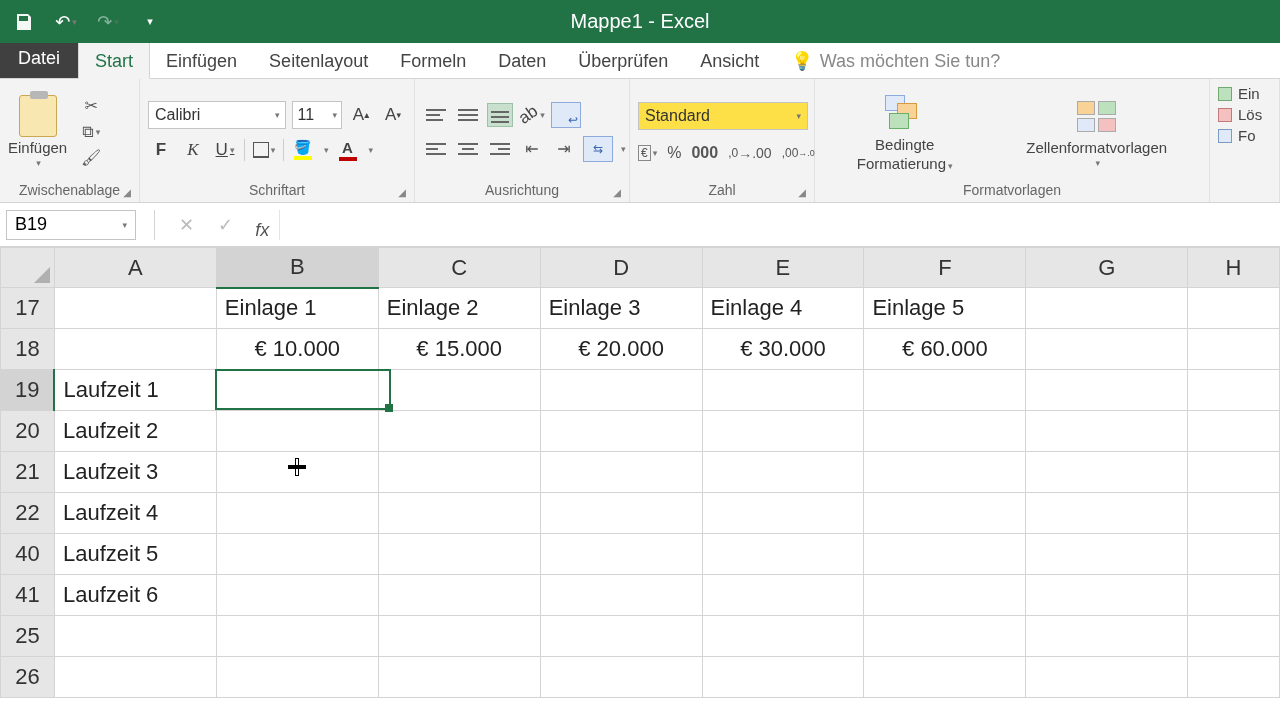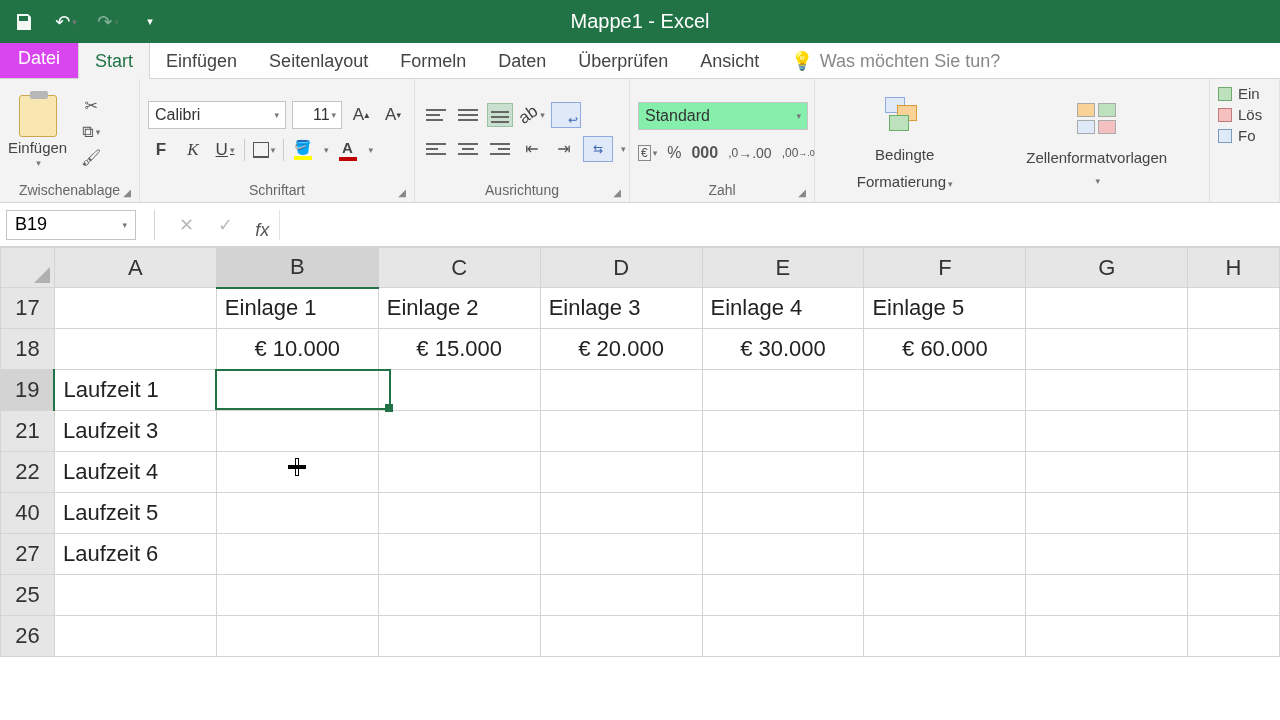--- a/index.html
+++ b/index.html
@@ -8,21 +8,21 @@
   
   .titlebar { height: 43px; background: #217346; display: flex; align-items: center; color: #fff; position: relative; }
   .qat { display: flex; align-items: center; gap: 14px; padding-left: 10px; }
   .qat .icon { width: 28px; height: 28px; display: flex; align-items: center; justify-content: center; color: #fff; font-size: 18px; }
   .qat .disabled { opacity: 0.45; }
   .title { position: absolute; left: 50%; transform: translateX(-50%); font-size: 20px; color: #fff; }
 
   
   .tabs { height: 36px; background: #fff; border-bottom: 1px solid #d4d4d4; display: flex; align-items: flex-end; }
   .tab { padding: 8px 16px 6px; font-size: 18px; color: #444; cursor: pointer; }
-  .tab.file { background: #d946ef; color: #fff; padding: 9px 18px; }
+  .tab.file { background: #404040; color: #fff; padding: 9px 18px; }
   .tab.active { background: #f3f3f3; border: 1px solid #d4d4d4; border-bottom: 1px solid #f3f3f3; margin-bottom: -1px; color: #217346; }
   .tab.tell { color: #888; display: flex; align-items: center; gap: 6px; }
   .tab.tell .bulb { color: #caa400; }
 
   
   .ribbon { height: 124px; background: #f3f3f3; border-bottom: 1px solid #d4d4d4; display: flex; }
   .group { border-right: 1px solid #e1e1e1; display: flex; flex-direction: column; justify-content: space-between; padding: 4px 8px 2px; }
   .group-label { text-align: center; font-size: 14px; color: #666; padding: 2px 0; position: relative; }
   .group-label .launcher { position: absolute; right: 0; bottom: 2px; font-size: 10px; color: #888; }
   .group-body { flex: 1; display: flex; align-items: center; gap: 6px; }
@@ -33,21 +33,21 @@
   .paste-icon { width: 38px; height: 42px; border: 1px solid #c9a84f; background: #f8e7b0; border-radius: 3px; position: relative; }
   .paste-icon::before { content:""; position:absolute; top:-5px; left:10px; width:18px; height:8px; background:#b7b7b7; border-radius:2px;}
   .clip-side { display:flex; flex-direction:column; gap:6px; margin-left:6px;}
   .mini-icon { width:24px; height:20px; display:flex; align-items:center; justify-content:center; color:#555; font-size:16px;}
 
   
   .g-font { width: 275px; }
   .font-rows { display:flex; flex-direction:column; gap:8px; width:100%; }
   .font-row { display:flex; align-items:center; gap:6px; }
   .font-name { background:#fff; border:1px solid #c4c4c4; height:28px; width:140px; padding:0 6px; display:flex; align-items:center; justify-content:space-between; font-size:16px; color:#333;}
-  .font-size { background:#fff; border:1px solid #c4c4c4; height:28px; width:50px; padding:0 20px; display:flex; align-items:center; justify-content:space-between; font-size:16px; color:#333;}
+  .font-size { background:#fff; border:1px solid #c4c4c4; height:28px; width:50px; padding:0 4px; display:flex; align-items:center; justify-content:space-between; font-size:16px; color:#333;}
   .incr { color:#555; font-size:18px; }
   .decr { color:#555; font-size:14px; }
   .btn-flat { height:26px; min-width:26px; display:flex; align-items:center; justify-content:center; color:#444; font-size:17px; }
   .bold { font-weight:bold; }
   .italic { font-style:italic; font-family: "Times New Roman", serif; }
   .underline { text-decoration:underline; }
   .dd-caret { font-size:9px; color:#777; margin-left:2px; }
   .border-ic { width:16px; height:16px; border:1px solid #555; position:relative;}
   .border-ic::after{content:"";position:absolute;left:0;right:0;bottom:-1px;height:2px;background:#555;}
   .fill-ic { display:flex; flex-direction:column; align-items:center;}
@@ -64,27 +64,27 @@
   .al-bot { justify-content:flex-end; }
   .active-al { background:#c9e0cf; border:1px solid #9bc2a6; }
   .hl span{width:100%;} .hl .s{width:60%;}
   .indent { font-size:16px; color:#555;}
   .wrap-ic { width:30px; height:26px; border:1px solid #8faadc; background:#e0e9f7; position:relative;}
   .wrap-ic::after{content:"↩";position:absolute;right:2px;bottom:0;font-size:12px;color:#3a66b1;}
   .merge-ic { width:30px; height:26px; border:1px solid #8faadc; background:#e0e9f7; display:flex; align-items:center; justify-content:center; font-size:12px;color:#3a66b1;}
 
   
   .g-num { width: 185px; }
-  .num-combo { background:#86efac; border:1px solid #c4c4c4; width:170px; height:28px; display:flex; align-items:center; justify-content:space-between; padding:0 6px; font-size:16px; color:#333;}
+  .num-combo { background:#fde047; border:1px solid #c4c4c4; width:170px; height:28px; display:flex; align-items:center; justify-content:space-between; padding:0 6px; font-size:16px; color:#333;}
   .num-row { display:flex; gap:10px; margin-top:8px;}
   .num-btn { color:#555; font-size:16px; display:flex; align-items:center;}
 
   
   .g-styles { width: 395px; }
-  .big-btn { display:flex; flex-direction:column; align-items:center; gap:10px; font-size:15px; color:#444; text-align:center; padding:0 8px;}
+  .big-btn { display:flex; flex-direction:column; align-items:center; gap:2px; font-size:15px; color:#444; text-align:center; padding:0 8px;}
   .big-btn .ic { width:46px; height:42px; display:flex; align-items:center; justify-content:center; font-size:28px;}
   .cond-ic { position:relative; width:40px; height:36px;}
   .cond-ic .cellbox{position:absolute;width:20px;height:16px;border:1px solid #8faadc;background:#e0e9f7;}
   .cond-ic .c1{top:0;left:0;} .cond-ic .c2{top:8px;left:12px;background:#f8d296;border-color:#d79b3e;}
   .cond-ic .c3{top:18px;left:4px;background:#bde0bd;border-color:#6aae6a;}
   .tbl-ic { width:36px;height:32px; background:linear-gradient(#5b9bd5 0 8px,#fff 8px 100%); border:1px solid #5b9bd5; position:relative;}
   .tbl-ic::before,.tbl-ic::after{content:"";position:absolute;background:#5b9bd5;}
   .tbl-ic::before{left:12px;top:0;bottom:0;width:1px;}
   .tbl-ic::after{left:24px;top:0;bottom:0;width:1px;}
   .cell-styles-ic { display:grid; grid-template-columns:repeat(2,18px); grid-template-rows:repeat(2,14px); gap:3px;}
@@ -329,20 +329,21 @@
               <div></div>
               <div></div>
               <div></div>
               <div></div>
             </div>
           </div>
         <span>Zellenformatvorlagen</span>
         <span class="dd-caret">▾</span>
       </div>
     </div>
+    <div class="group-label">Formatvorlagen</div>
   </div>
 
   <div class="group g-cells-partial">
     <div class="cells-list">
       <div>
           <span class="cell-ins-ic"></span>
           <span>Ein</span>
         </div>
       <div>
           <span class="cell-del-ic"></span>
@@ -420,20 +421,31 @@
     <td class="left">Laufzeit 1</td>
     <td id="cell-B19"></td>
     <td></td>
           <td></td>
           <td></td>
           <td></td>
           <td></td>
           <td></td>
   </tr>
   <tr>
+          <th class="rowh">20</th>
+          <td class="left">Laufzeit 2</td>
+          <td></td>
+          <td></td>
+          <td></td>
+          <td></td>
+          <td></td>
+          <td></td>
+          <td></td>
+        </tr>
+  <tr>
           <th class="rowh">21</th>
           <td class="left">Laufzeit 3</td>
           <td id="cell-B21"></td>
           <td></td>
           <td></td>
           <td></td>
           <td></td>
           <td></td>
           <td></td>
         </tr>
@@ -453,21 +465,21 @@
           <td class="left">Laufzeit 5</td>
           <td></td>
           <td></td>
           <td></td>
           <td></td>
           <td></td>
           <td></td>
           <td></td>
         </tr>
   <tr>
-          <th class="rowh">27</th>
+          <th class="rowh">41</th>
           <td class="left">Laufzeit 6</td>
           <td></td>
           <td></td>
           <td></td>
           <td></td>
           <td></td>
           <td></td>
           <td></td>
         </tr>
   <tr>

